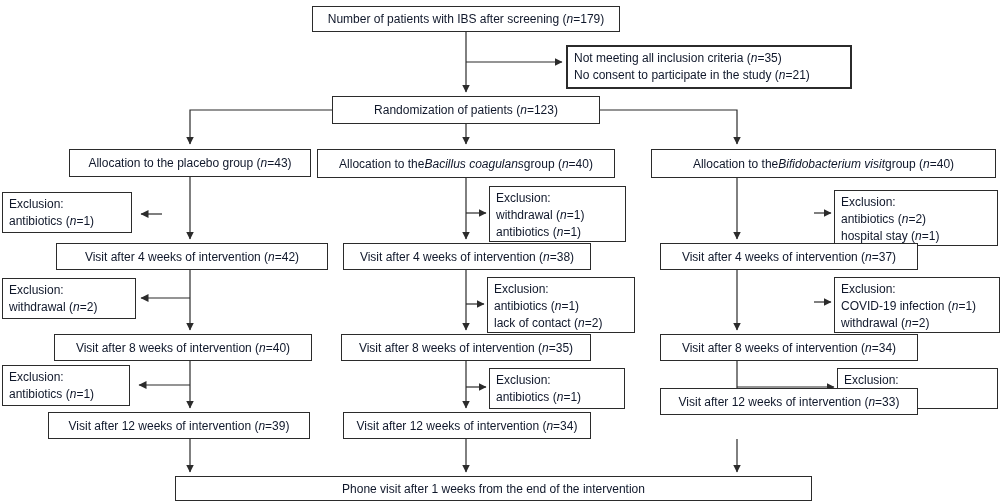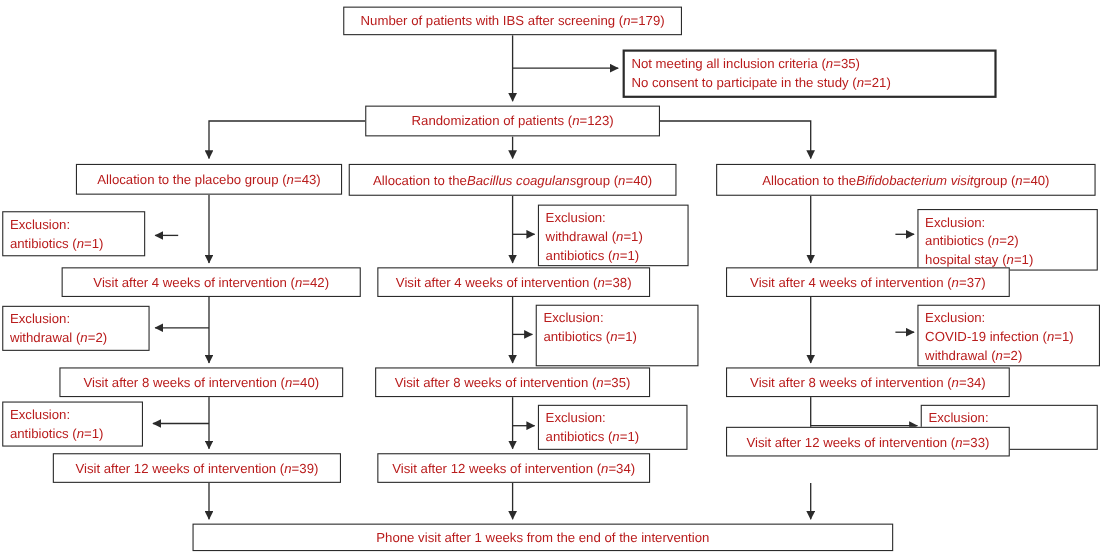--- a/index.html
+++ b/index.html
@@ -1,18 +1,18 @@
 <!DOCTYPE html>
 <html><head>
 <meta charset="utf-8">
 <style>
   html,body{margin:0;padding:0;background:#ffffff;}
   body{width:1003px;height:503px;position:relative;font-family:"Liberation Sans",sans-serif;color:#111;}
   #canvas{position:absolute;left:0;top:0;width:1003px;height:503px;background:#fff;overflow:hidden;}
-  .box{position:absolute;background:#fff;border:1.4px solid #2b2b2b;box-sizing:border-box;font-size:12px;color:#b91c1c;}
+  .box{position:absolute;background:#fff;border:1.4px solid #2b2b2b;box-sizing:border-box;font-size:12px;color:#0f172a;}
   .flowbox{display:flex;align-items:center;justify-content:center;text-align:center;padding:0 4px;}
   .exclbox{border-width:1.8px;padding:3px 6px;line-height:17px;text-align:left;}
   .exclbox div{white-space:nowrap;}
   svg.arrows{position:absolute;left:0;top:0;width:1003px;height:503px;pointer-events:none;}
   svg.arrows line, svg.arrows polyline{stroke:#2b2b2b;stroke-width:1.2;fill:none;}
   i{font-style:italic;}
 </style>
 </head>
 <body>
 
@@ -52,21 +52,21 @@
     <line x1="814" y1="213" x2="831" y2="213" marker-end="url(#ah)"></line>
     <line x1="737" y1="270" x2="737" y2="330" marker-end="url(#ah)"></line>
     <line x1="814" y1="302" x2="831" y2="302" marker-end="url(#ah)"></line>
     <line x1="737" y1="361" x2="737" y2="408" marker-end="url(#ah)"></line>
     <line x1="737" y1="387" x2="834" y2="387" marker-end="url(#ah)"></line>
     <line x1="737" y1="439" x2="737" y2="472" marker-end="url(#ah)"></line>
   </svg>
 
   <div class="box flowbox" style="left:312px;top:6px;width:308px;height:26px">Number of patients with IBS after screening  (<i>n</i>=179)</div>
 
-  <div class="box exclbox" style="left:566px;top:45px;width:340px;height:44px;border-width:2px">
+  <div class="box exclbox" style="left:566px;top:45px;width:286px;height:44px;border-width:2px">
     <div>Not meeting all inclusion criteria (<i>n</i>=35)</div>
     <div>No consent to participate in the study (<i>n</i>=21)</div>
   </div>
 
   <div class="box flowbox" style="left:332px;top:96px;width:268px;height:28px">Randomization of patients  (<i>n</i>=123)</div>
 
   <div class="box flowbox" style="left:69px;top:149px;width:242px;height:28px">Allocation to the placebo group (<i>n</i>=43)</div>
   <div class="box flowbox" style="left:317px;top:149px;width:298px;height:29px">Allocation to the <i>Bacillus coagulans</i> group (<i>n</i>=40)</div>
   <div class="box flowbox" style="left:651px;top:149px;width:345px;height:29px">Allocation to the <i>Bifidobacterium visit</i> group (<i>n</i>=40)</div>
 
@@ -89,20 +89,21 @@
   <div class="box flowbox" style="left:343px;top:243px;width:248px;height:27px">Visit after 4 weeks of intervention (<i>n</i>=38)</div>
   <div class="box flowbox" style="left:660px;top:243px;width:258px;height:27px">Visit after 4 weeks of intervention (<i>n</i>=37)</div>
 
   <div class="box exclbox" style="left:2px;top:278px;width:134px;height:41px">
     <div>Exclusion:</div>
     <div>withdrawal (<i>n</i>=2)</div>
   </div>
   <div class="box exclbox" style="left:487px;top:277px;width:148px;height:56px">
     <div>Exclusion:</div>
     <div>antibiotics (<i>n</i>=1)</div>
+    <div>lack of contact (<i>n</i>=2)</div>
   </div>
   <div class="box exclbox" style="left:834px;top:277px;width:166px;height:56px">
     <div>Exclusion:</div>
     <div>COVID-19 infection (<i>n</i>=1)</div>
     <div>withdrawal (<i>n</i>=2)</div>
   </div>
 
   <div class="box flowbox" style="left:54px;top:334px;width:258px;height:27px">Visit after 8 weeks of intervention (<i>n</i>=40)</div>
   <div class="box flowbox" style="left:341px;top:334px;width:250px;height:27px">Visit after 8 weeks of intervention (<i>n</i>=35)</div>
   <div class="box flowbox" style="left:660px;top:334px;width:258px;height:27px">Visit after 8 weeks of intervention (<i>n</i>=34)</div>

